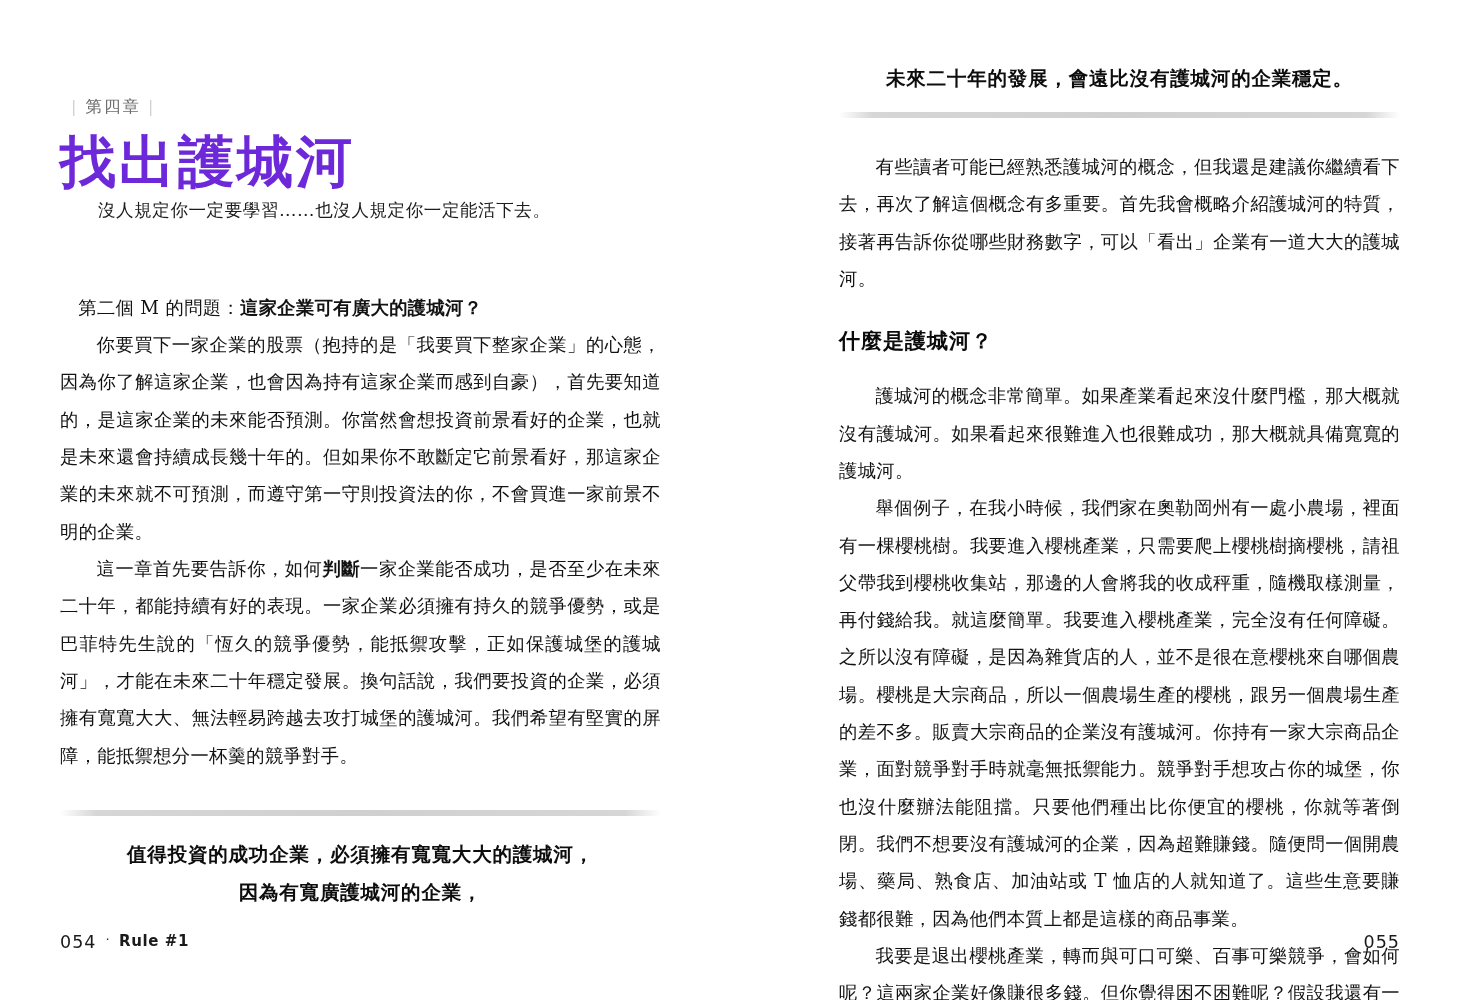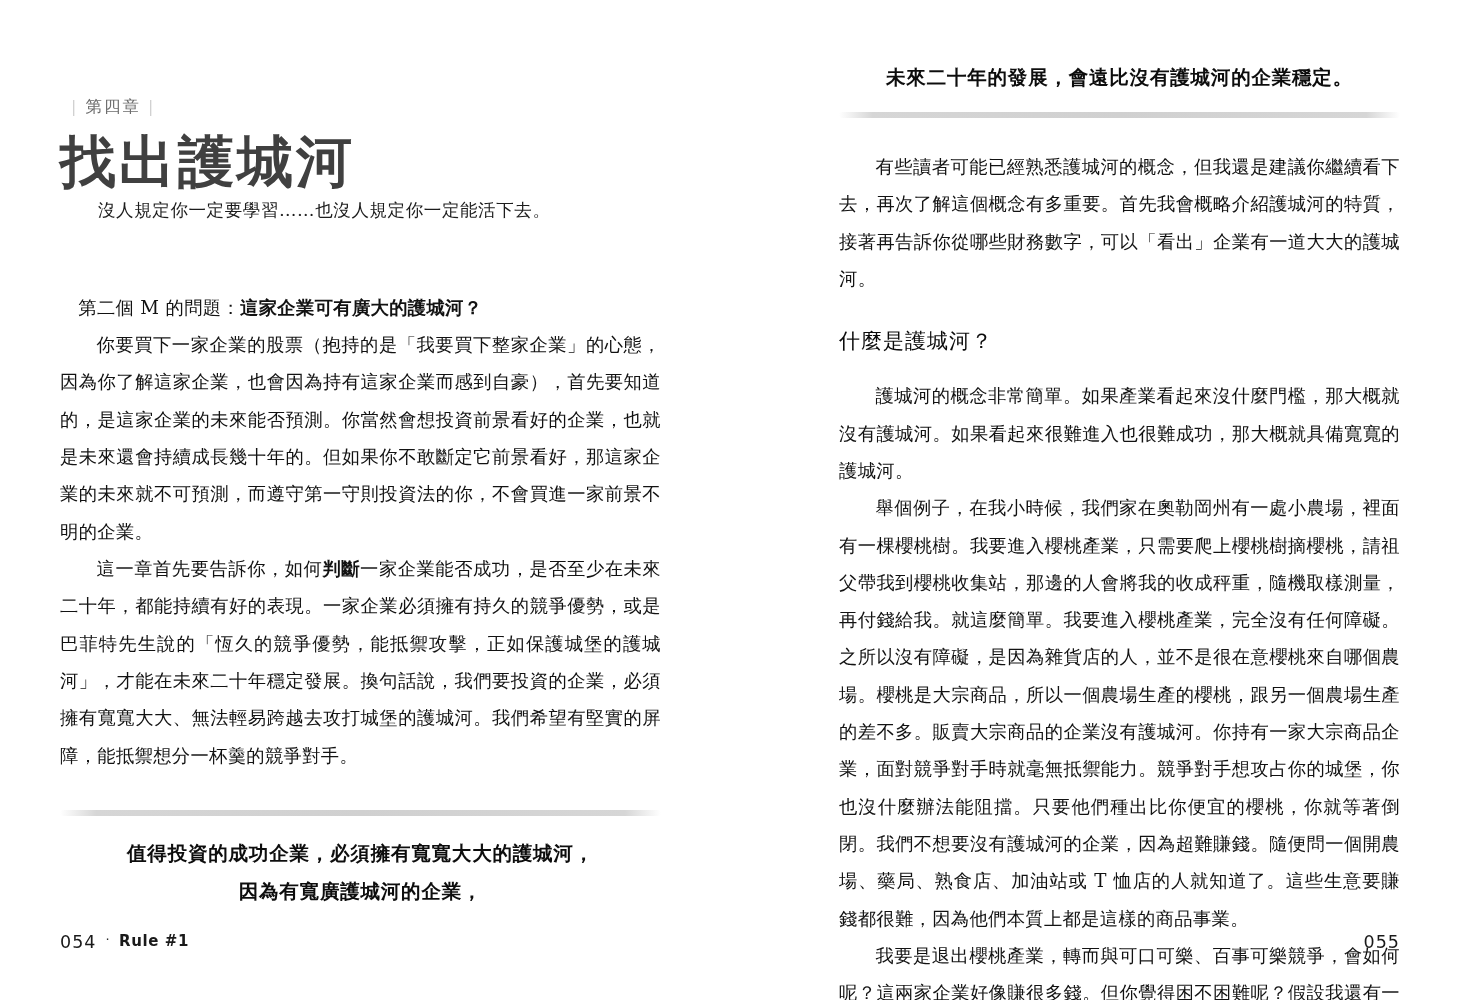--- a/index.html
+++ b/index.html
@@ -50,21 +50,21 @@
     color: #b4b4b4;
     font-weight: 300;
     padding: 0 7px;
   }
   .chapter-title {
     margin-top: 12px;
     font-family: "DejaVu Serif", "Liberation Serif", serif;
     font-weight: 700;
     font-size: 56px;
     letter-spacing: 3px;
-    color: #404040;
+    color: #6d28d9;
     line-height: 1.12;
   }
 
   
   .epigraph {
     text-align: left;
     font-family: "DejaVu Serif", "Liberation Serif", serif;
     font-size: 17.5px;
     line-height: 1.95;
     color: #1c1c1c;
@@ -96,21 +96,21 @@
     margin: 0;
     color: #121212;
   }
   .lead-question b { font-weight: 700; }
 
   strong.inline-b { font-weight: 700; }
 
   
   .section-heading {
     font-family: "DejaVu Sans", "Liberation Sans", sans-serif;
-    font-weight: 400;
+    font-weight: 700;
     font-size: 21px;
     letter-spacing: 1px;
     color: #0b0b0b;
     margin: 30px 0 22px 0;
   }
 
   
   .callout {
     margin-top: 36px;
   }
@@ -125,21 +125,20 @@
     margin-bottom: 0;
     margin-top: 14px;
   }
   .callout-line {
     text-align: center;
     font-weight: 700;
     font-size: 19.5px;
     line-height: 1.95;
     letter-spacing: 0.8px;
     color: #0d0d0d;
-    font-family: Liberation Mono, monospace;
   }
 
   .callout-top {
     padding-top: 60px;
   }
 
   
   .folio {
     position: absolute;
     bottom: 48px;

